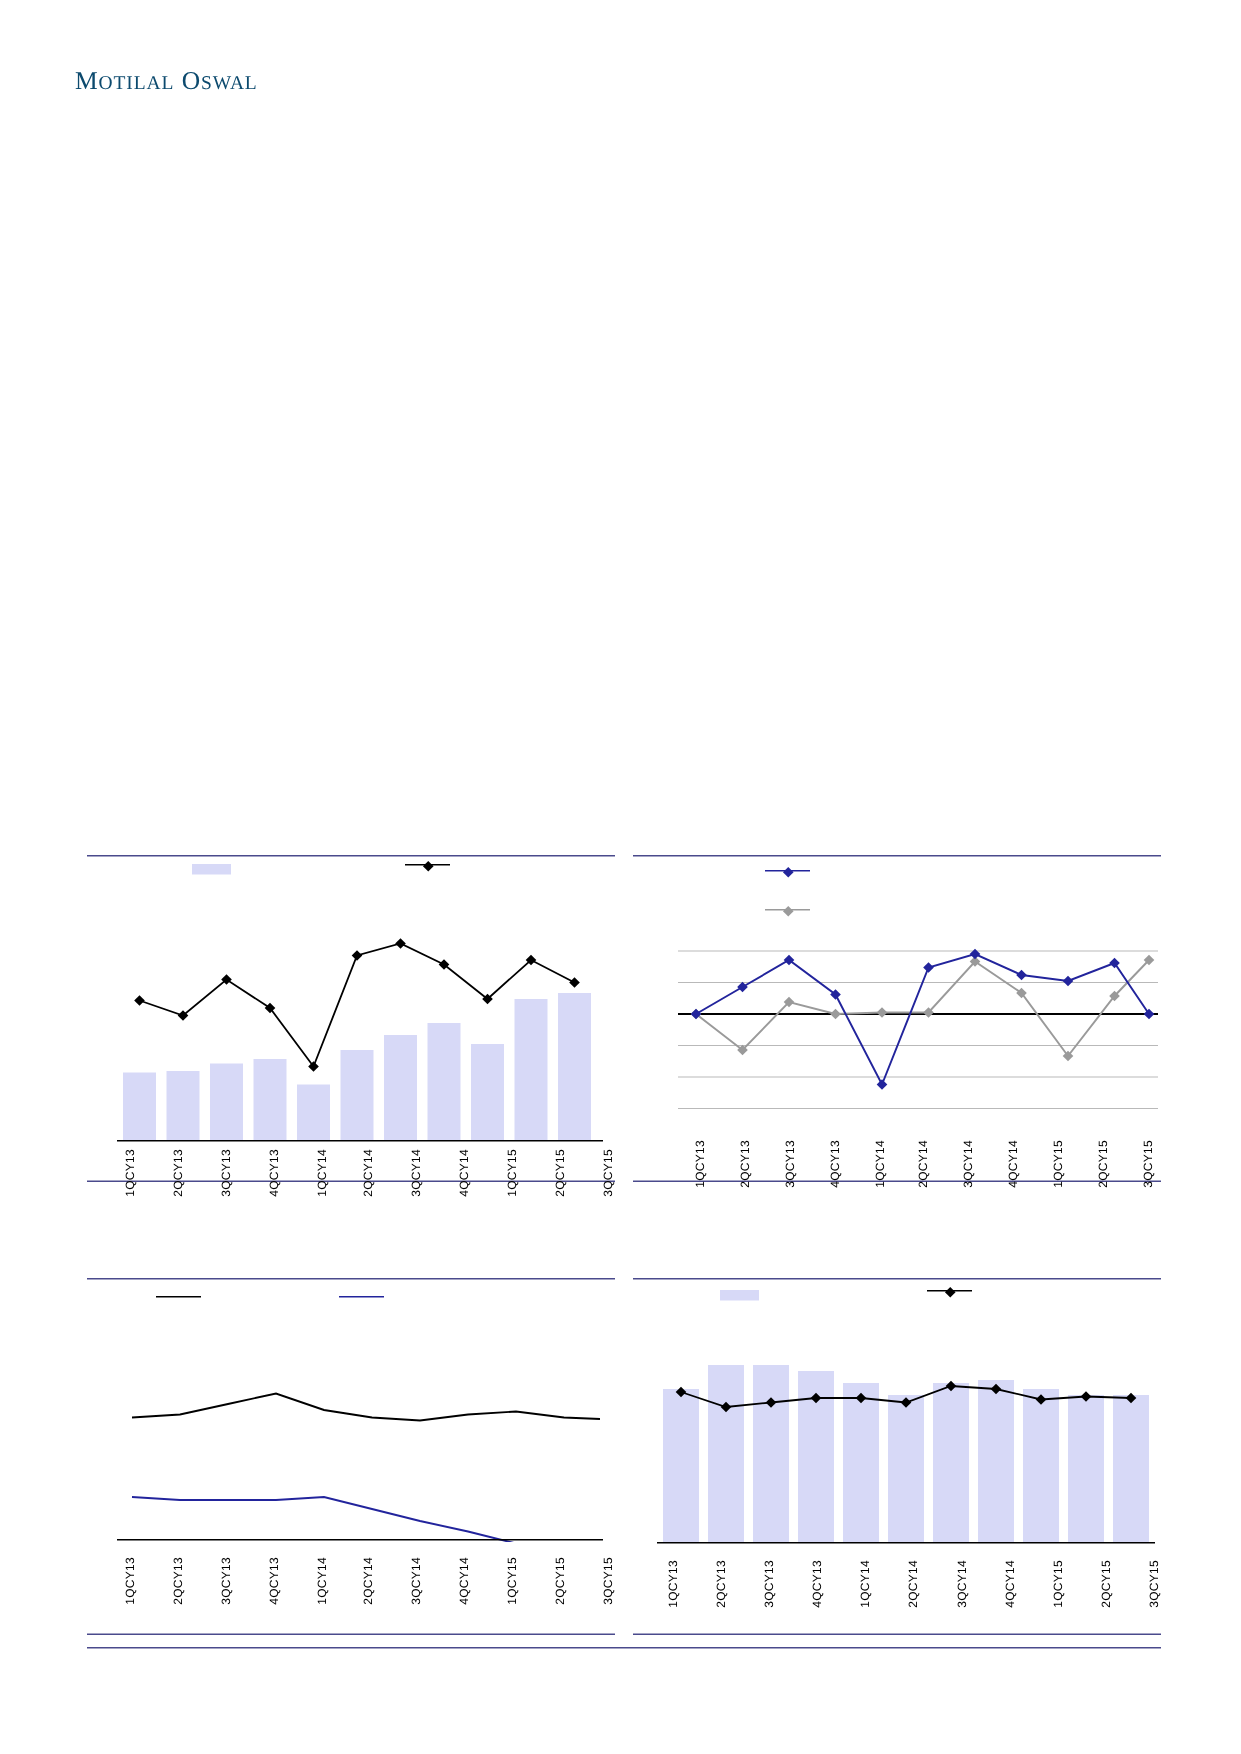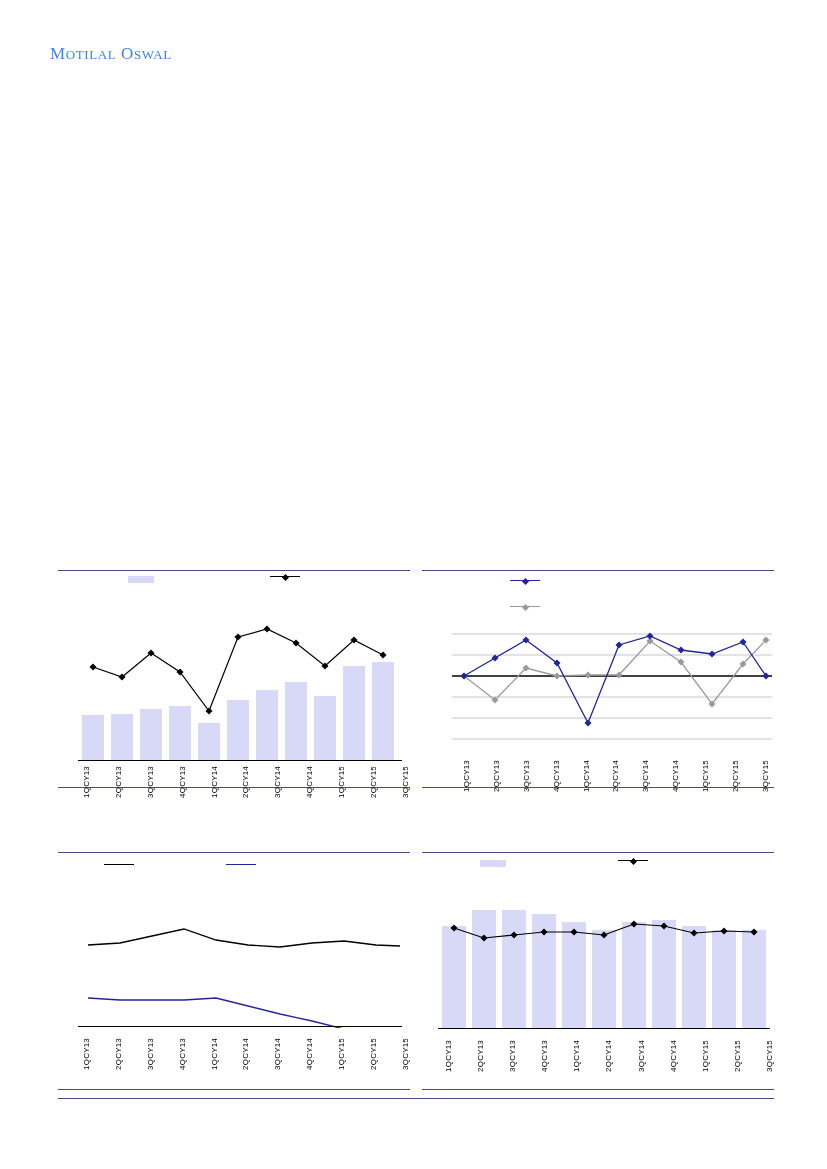--- a/index.html
+++ b/index.html
@@ -20,21 +20,21 @@
     inset: 0;
   }
   
   .brand {
     position: absolute;
     left: 50px;
     top: 44px;
     font-family: "Liberation Serif", serif;
     font-size: 17px;
     letter-spacing: 0.6px;
-    color: #3b82f6;
+    color: #0c4a6e;
     white-space: nowrap;
   }
   .brand .big { font-size: 17px; }
   .brand .small { font-size: 13px; }
 
   
   .panel {
     position: absolute;
     box-sizing: border-box;
   }

